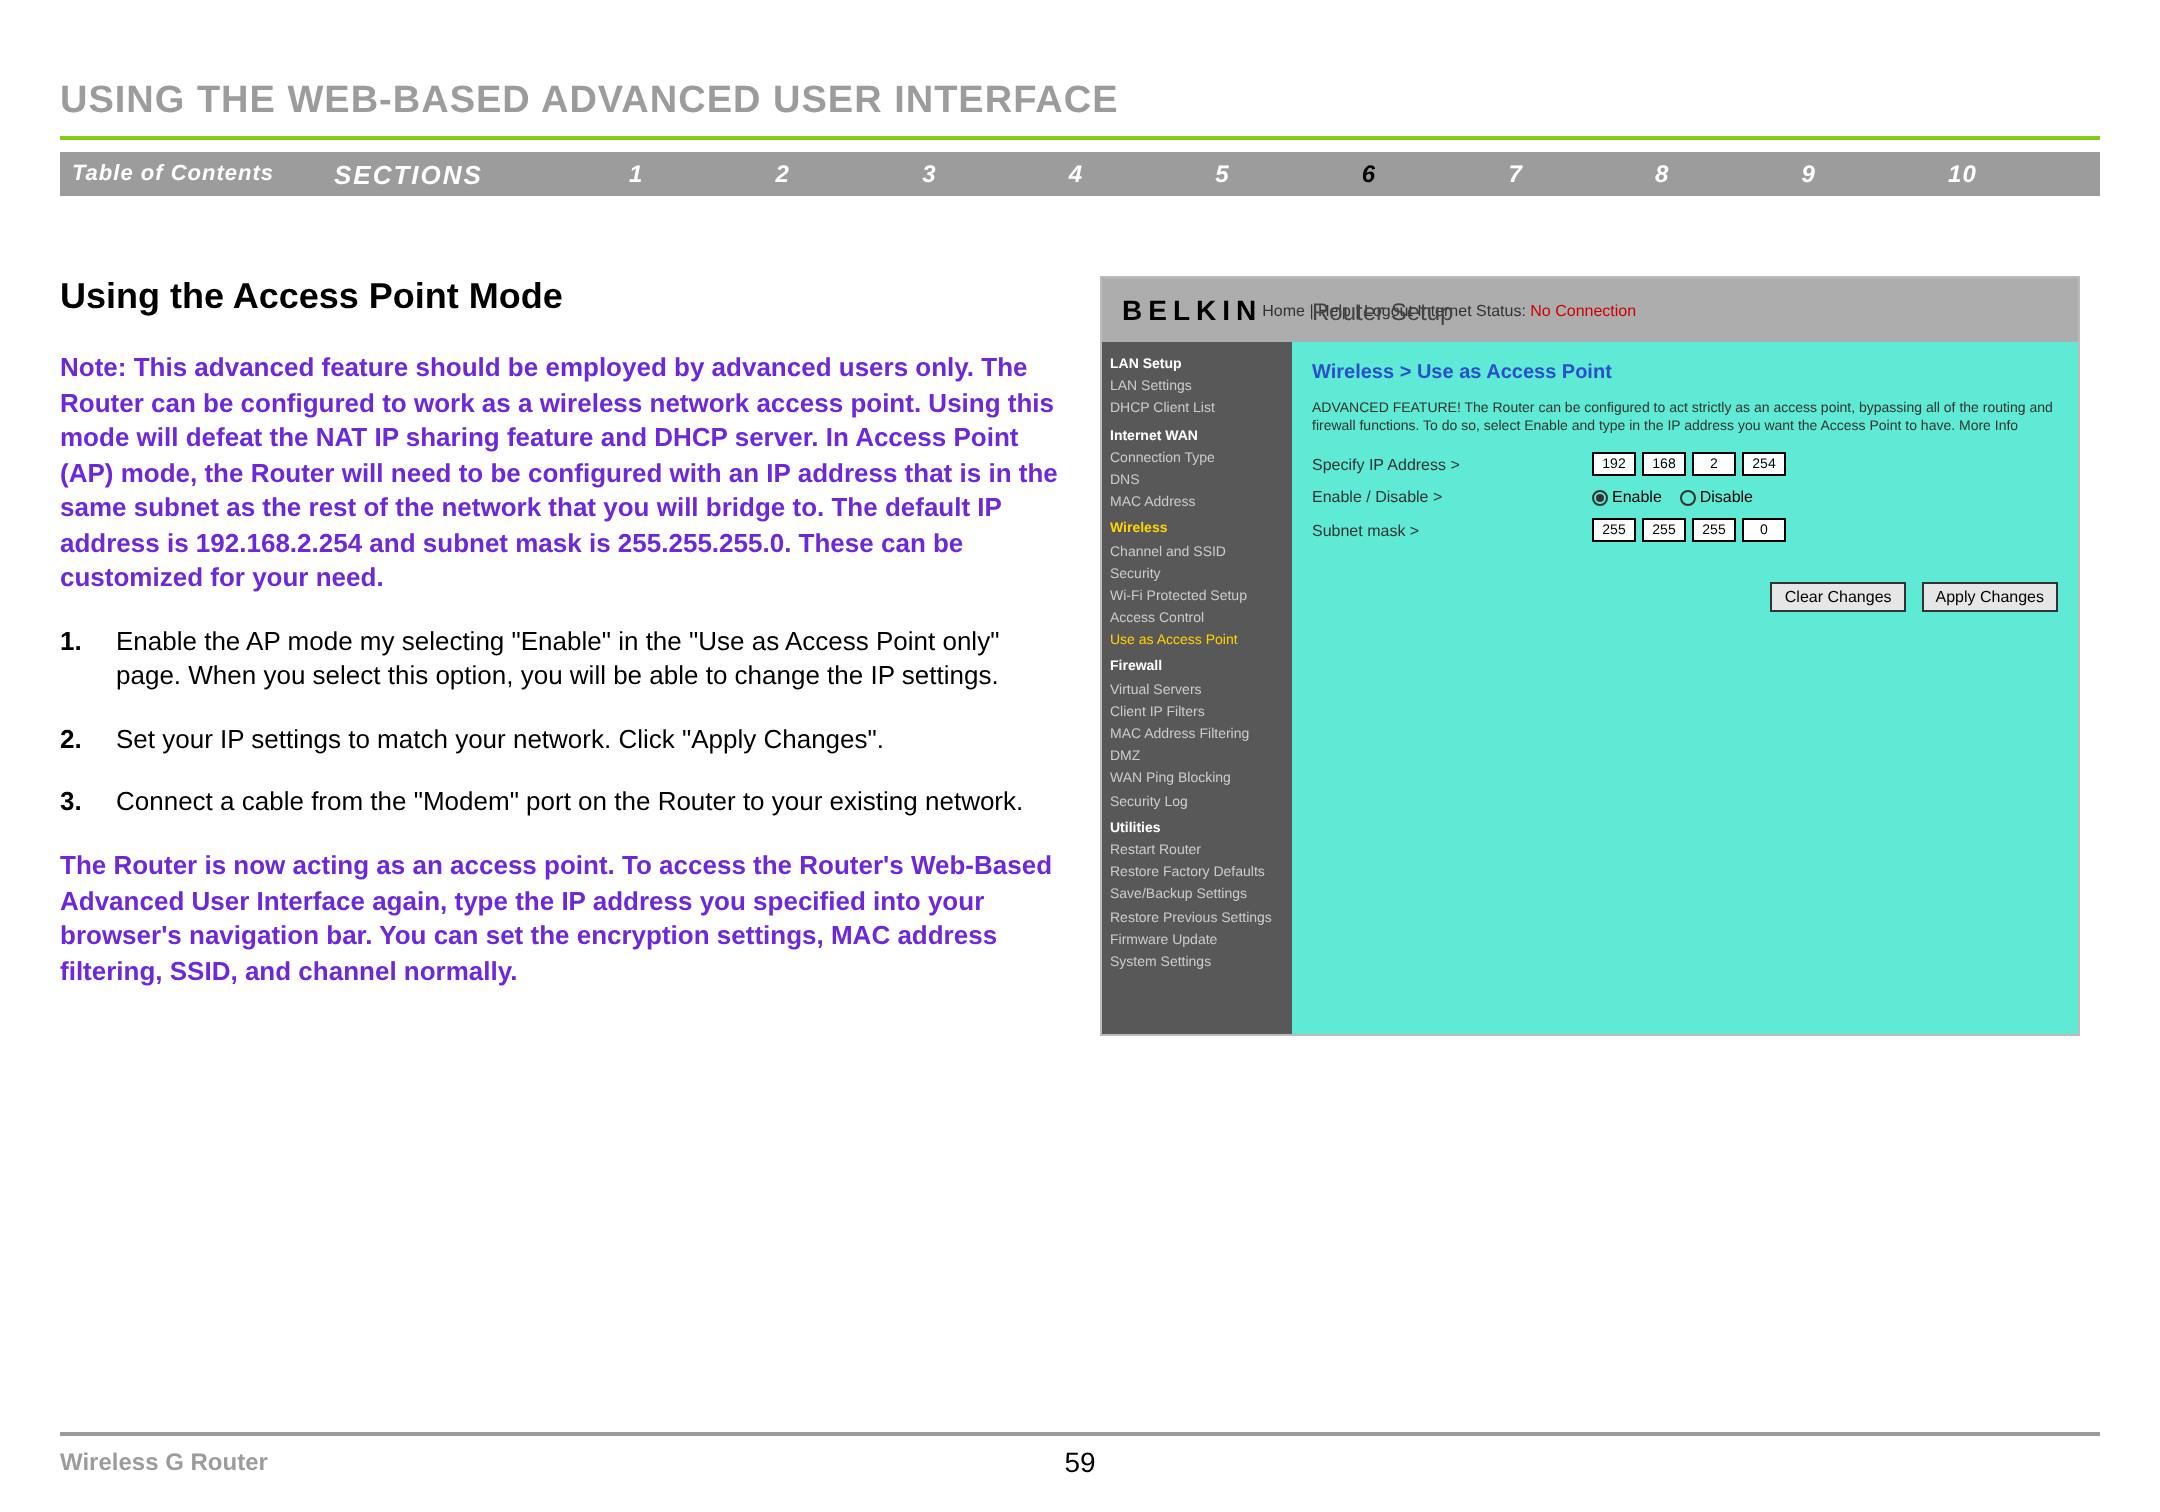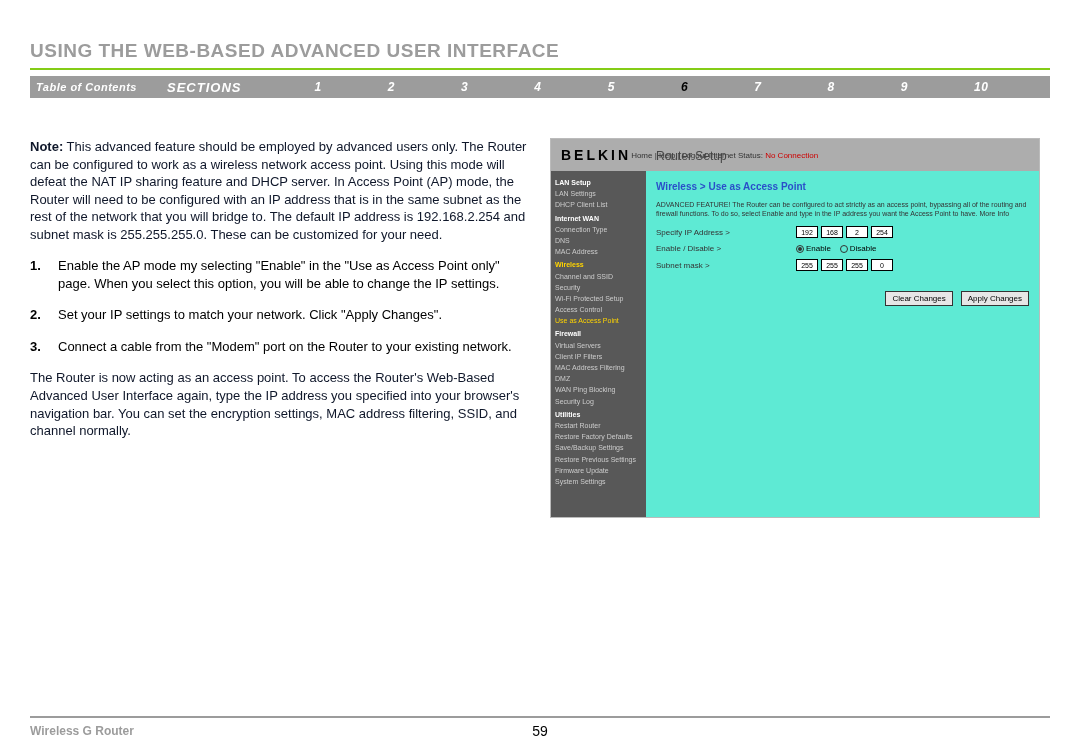--- a/index.html
+++ b/index.html
@@ -39,21 +39,21 @@
     letter-spacing: 1px;
     margin-right: 40px;
   }
   .nav-strip .nums { flex: 1; display: flex; justify-content: space-around; max-width: 740px; }
   .nav-strip .nums span { color: #fff; font-size: 12px; font-weight: bold; }
   .nav-strip .nums span.active { color: #000; }
   .body-row { display: flex; margin-top: 40px; gap: 20px; }
   .left-col { width: 500px; }
   .right-col { width: 500px; }
   .section-heading { font-size: 18px; font-weight: bold; margin-bottom: 16px; color: #000; }
-  .para { font-size: 13px; line-height: 1.35; margin-bottom: 14px; color: #0f172a; }
+  .para { font-size: 13px; line-height: 1.35; margin-bottom: 14px; color: #6d28d9; font-weight: bold; }
   .ol-item { display: flex; font-size: 13px; line-height: 1.35; margin-bottom: 14px; }
   .ol-item .num { width: 28px; font-weight: bold; flex: none; }
   .ol-item .txt { flex: 1; }
   .footer {
     position: absolute;
     bottom: 18px;
     left: 30px; right: 30px;
     border-top: 2px solid #9c9c9c;
     padding-top: 6px;
     display: flex;
@@ -144,20 +144,21 @@
       <span class="active">6</span>
       <span>7</span>
       <span>8</span>
       <span>9</span>
       <span>10</span>
     </div>
   </div>
 
   <div class="body-row">
     <div class="left-col">
+      <div class="section-heading">Using the Access Point Mode</div>
       <div class="para">
         <b>Note:</b><span> This advanced feature should be employed by advanced users only. The Router can be configured to work as a wireless network access point. Using this mode will defeat the NAT IP sharing feature and DHCP server. In Access Point (AP) mode, the Router will need to be configured with an IP address that is in the same subnet as the rest of the network that you will bridge to. The default IP address is 192.168.2.254 and subnet mask is 255.255.255.0. These can be customized for your need.</span>
       </div>
       <div class="ol-item">
         <div class="num">1.</div>
         <div class="txt">Enable the AP mode my selecting "Enable" in the "Use as Access Point only" page. When you select this option, you will be able to change the IP settings.</div>
       </div>
       <div class="ol-item">
         <div class="num">2.</div>
         <div class="txt">Set your IP settings to match your network. Click "Apply Changes".</div>

